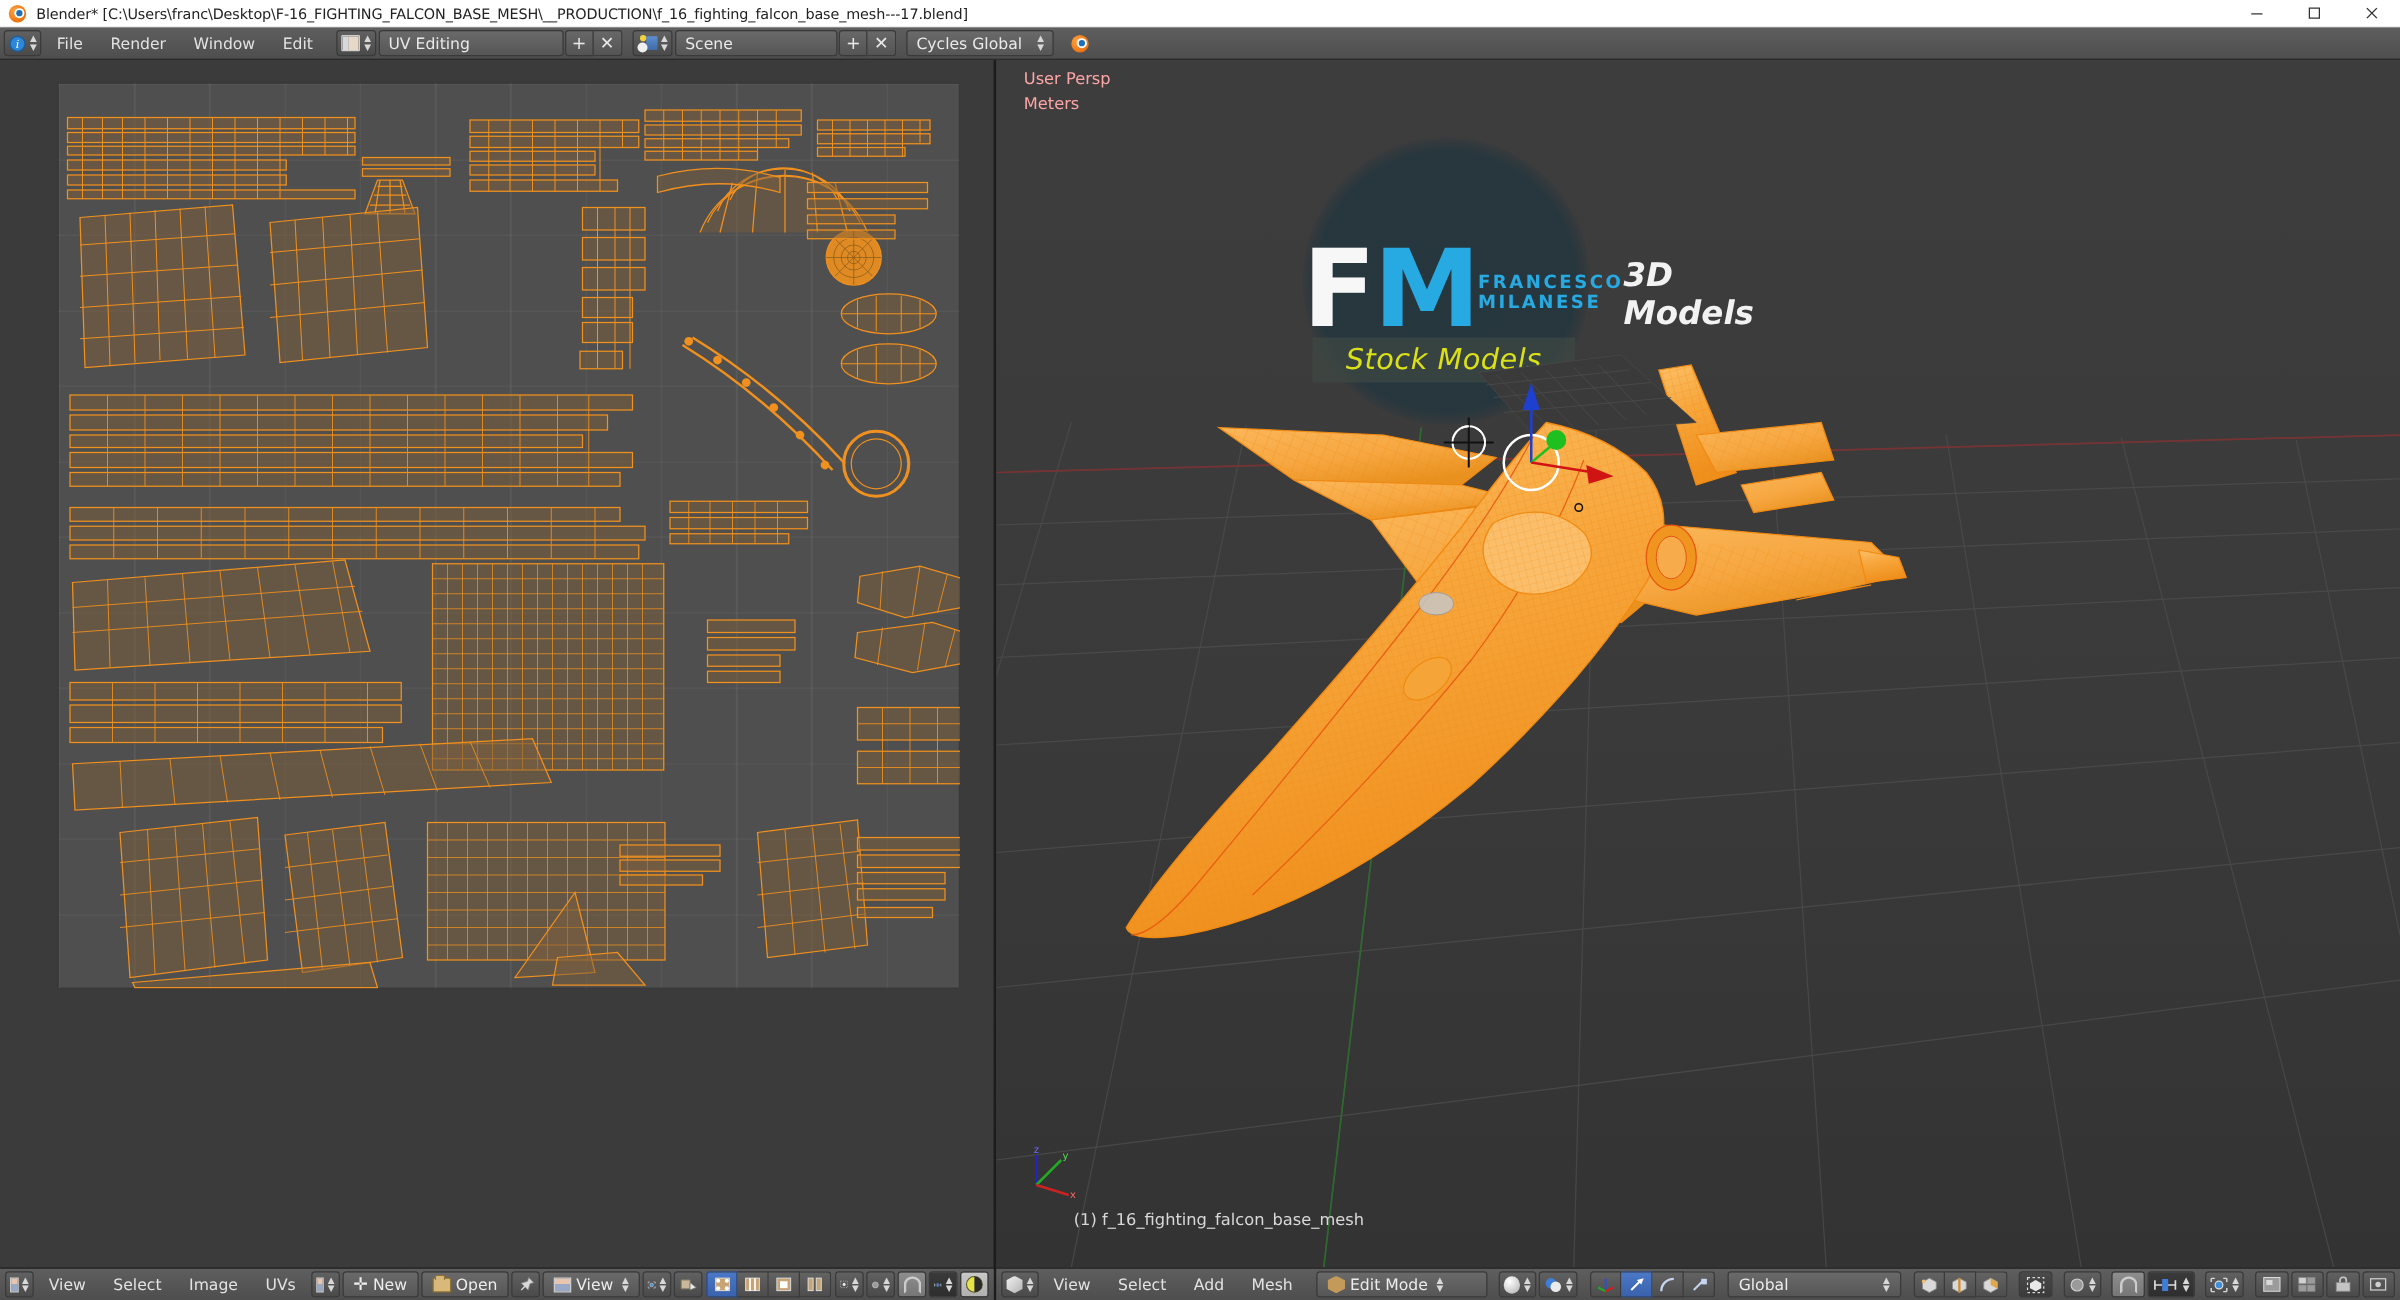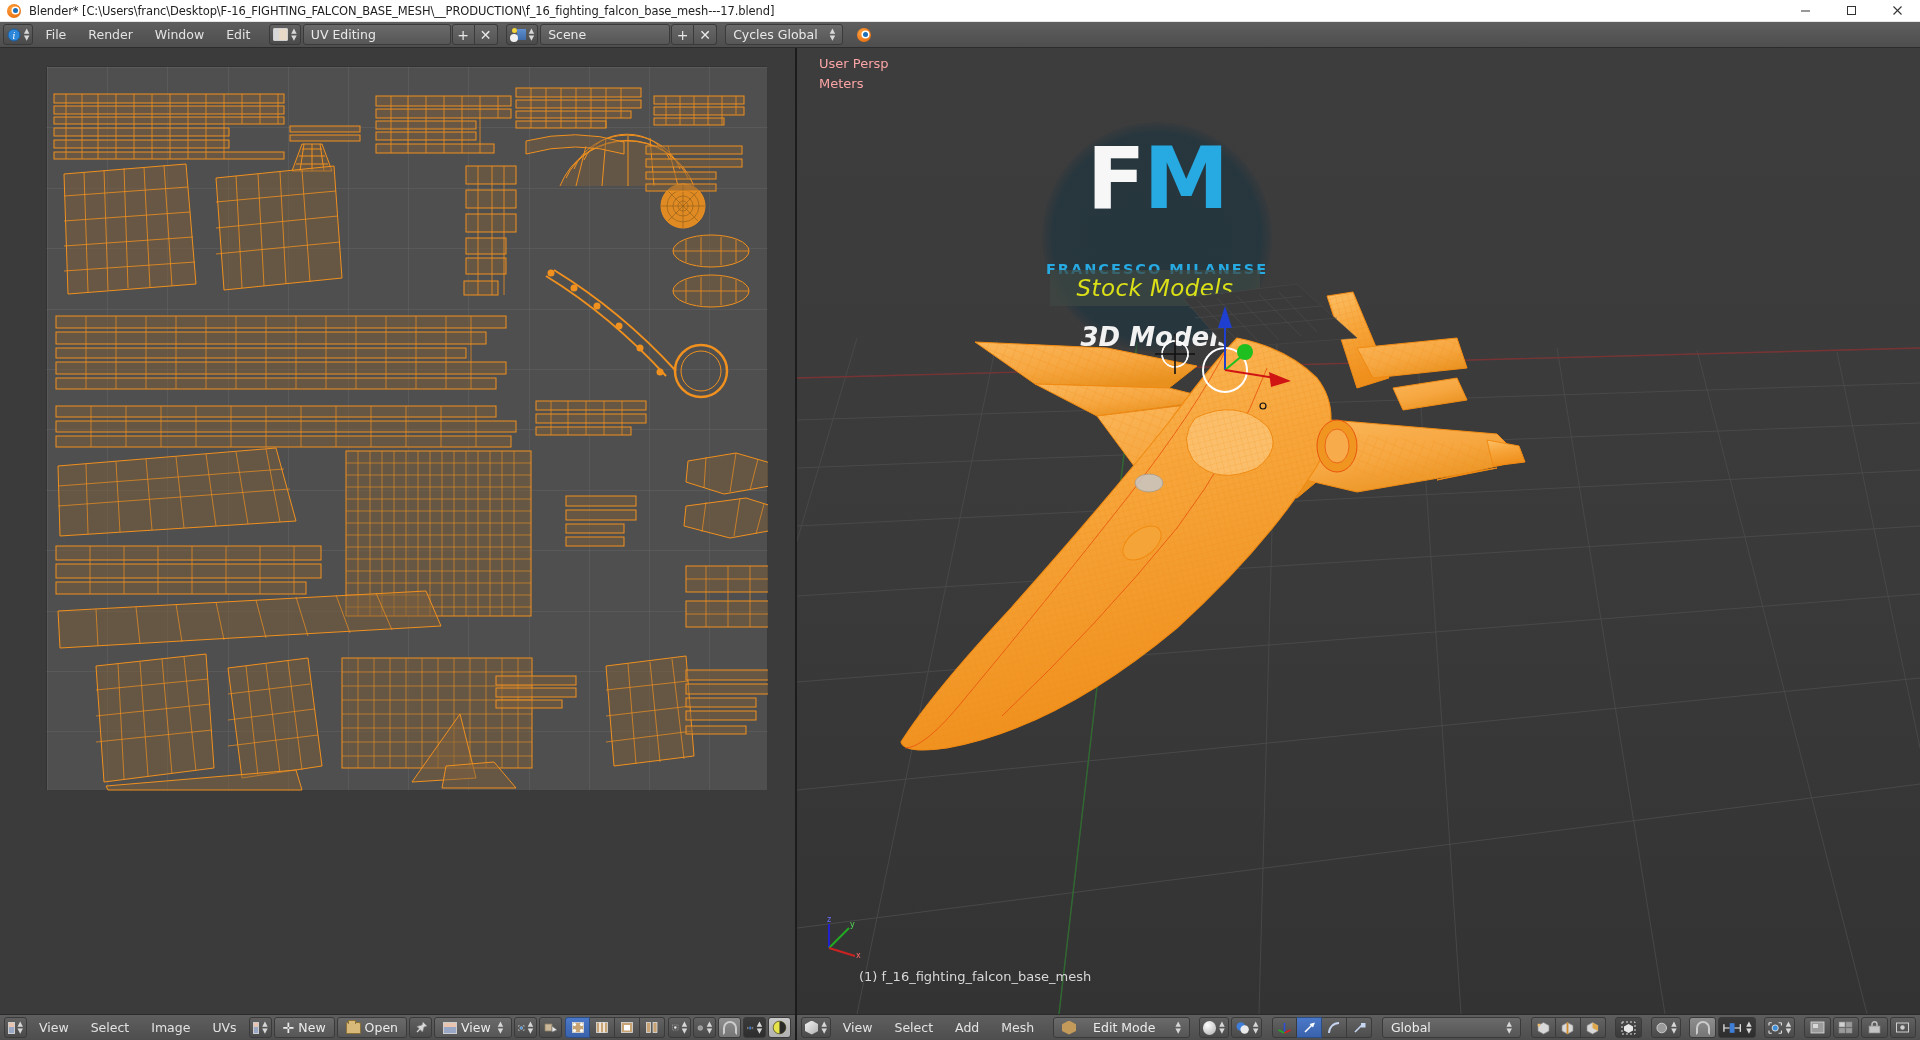--- a/index.html
+++ b/index.html
@@ -133,22 +133,22 @@
     position: absolute; color: #fca5a5; font-size: 13px; left: 22px;
   }
   .v3d-persp { top: 8px; }
   .v3d-units { top: 28px; }
 
   
   .watermark {
     position: absolute; left: 245px; top: 62px; width: 230px; height: 230px;
     border-radius: 50%;
     background: radial-gradient(circle, rgba(37,54,62,0.92) 0%, rgba(37,54,62,0.9) 64%, rgba(54,56,57,0.15) 72%, rgba(54,56,57,0) 76%);
-    display: flex; flex-direction: column; align-items: center;
-    justify-content: space-between; padding-top: 16px; margin-top: 12px;
+    display: flex; flex-direction: row; align-items: center;
+    justify-content: flex-start; padding-top: 16px;
   }
   .wm-fm { font-size: 86px; font-weight: 700; line-height: 0.95;
     font-family: "DejaVu Sans", "Liberation Sans", sans-serif; letter-spacing: -2px; }
   .wm-fm .f { color: #f7f7f7; }
   .wm-fm .m { color: #27a9e1; }
   .wm-sub { color: #27a9e1; font-size: 14.5px; letter-spacing: 2.0px;
     font-weight: 600; margin-top: 2px; }
   .wm-3d { color: #f2f2f2; font-size: 26px; font-style: italic; font-weight: 600;
     margin-top: 6px; }
   .stock-banner {
@@ -857,21 +857,21 @@
       <span class="spin">
           <span>▲</span>
           <span>▼</span>
         </span>
     </div>
     <div class="menuitem">View</div>
     <div class="menuitem">Select</div>
     <div class="menuitem">Add</div>
     <div class="menuitem">Mesh</div>
     <div class="sep"></div>
-    <div class="btnflat" style="width:140px;justify-content:space-between">
+    <div class="btnflat" style="width:140px;justify-content:flex-start">
       <span class="editmode-ico"></span>
       <span>Edit Mode</span>
       <span class="spin">
           <span>▲</span>
           <span>▼</span>
         </span>
     </div>
     <div class="sep"></div>
     <div class="iconbtn">
       <span class="sphere-ico"></span>

